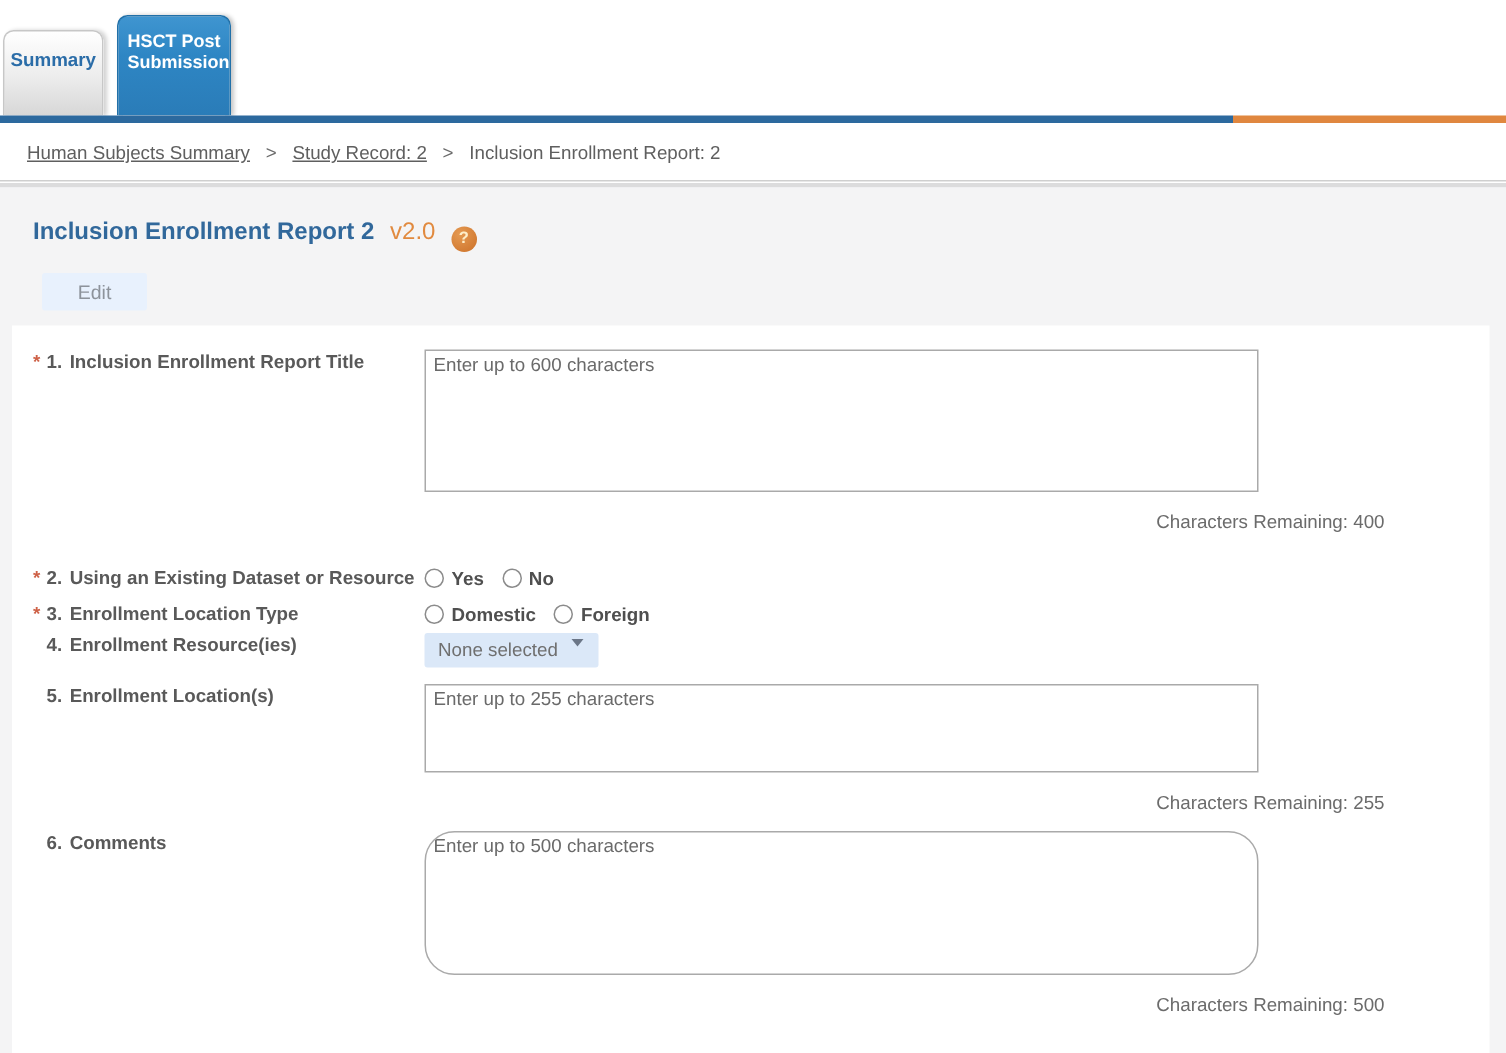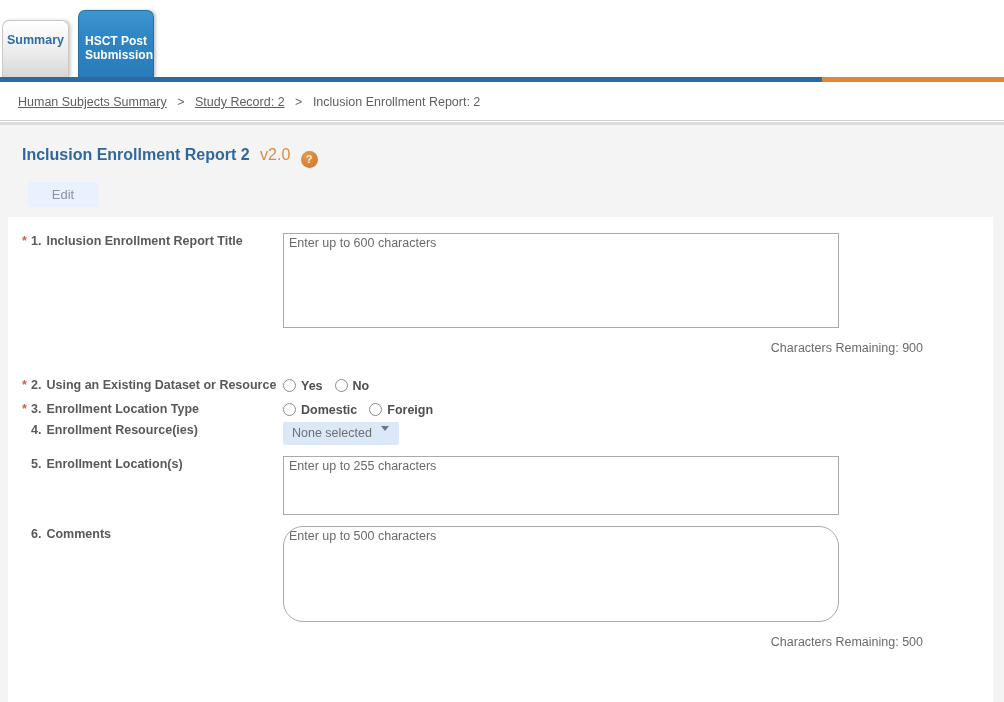--- a/index.html
+++ b/index.html
@@ -26,21 +26,21 @@
     background:linear-gradient(#ffffff, #ececec 55%, #d7d7d7);
     border:1px solid #c7c7c7; border-bottom:none;
     box-shadow:2px 0 3px rgba(0,0,0,0.18);
     color:#2b6da8; font-size:12.5px; padding-top:12px;
   }
   .tab-hsct {
     left:78px; top:10px; width:76px; height:67px;
     background:linear-gradient(#3f95d0, #2e86c4 40%, #2a7cb8);
     border:1px solid #2170a8; border-bottom:none;
     box-shadow:2px 0 3px rgba(0,0,0,0.22);
-    color:#ffffff; font-size:12px; line-height:14px; padding:23px 6px 0;
+    color:#ffffff; font-size:12px; line-height:14px; padding:9px 6px 0;
   }
   .tab-bar { position:absolute; top:77px; left:0; width:822px; height:5px; }
   .tab-bar-orange { position:absolute; top:77px; left:822px; width:182px; height:5px; }
 
   
   .breadcrumb {
     position:absolute; top:82px; left:0; width:1004px; height:39px;
     background:#ffffff; border-bottom:1px solid #cfcfcf;
     font-size:12.5px; color:#5f5f5f; padding:13px 0 16px 18px;
     white-space:nowrap;
@@ -153,21 +153,21 @@
   <div class="form-panel">
 
     <div class="row">
       <div class="lbl">
         <span class="req">*</span>
         <span class="num">1.</span>
         <span class="lbl-text">Inclusion Enrollment Report Title</span>
       </div>
       <div class="fld">
         <textarea class="ta ta-lg" placeholder="Enter up to 600 characters" style=""></textarea>
-        <div class="chars">Characters Remaining: 900</div>
+        <div class="chars">Characters Remaining: 400</div>
       </div>
     </div>
 
     <div class="row mt-r2">
       <div class="lbl">
         <span class="req">*</span>
         <span class="num">2.</span>
         <span class="lbl-text">Using an Existing Dataset or Resource</span>
       </div>
       <div class="fld radio-row">
@@ -207,20 +207,21 @@
     </div>
 
     <div class="row mt-r5">
       <div class="lbl">
         <span class="req"></span>
         <span class="num">5.</span>
         <span class="lbl-text">Enrollment Location(s)</span>
       </div>
       <div class="fld">
         <textarea class="ta ta-sm" placeholder="Enter up to 255 characters" style=""></textarea>
+        <div class="chars">Characters Remaining: 255</div>
       </div>
     </div>
 
     <div class="row mt-r6">
       <div class="lbl">
         <span class="req"></span>
         <span class="num">6.</span>
         <span class="lbl-text">Comments</span>
       </div>
       <div class="fld">

